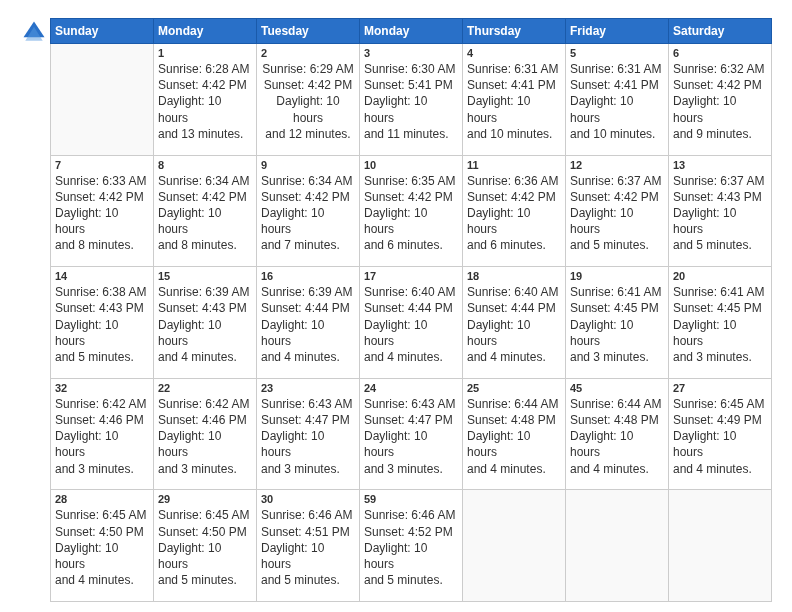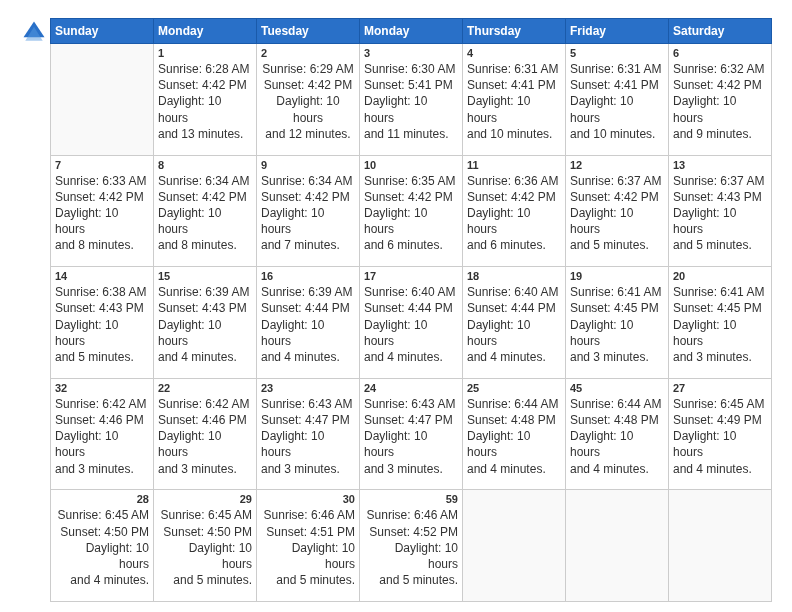--- a/index.html
+++ b/index.html
@@ -94,21 +94,20 @@
     .day-info {
       font-size: 12px;
       color: #333;
       line-height: 1.35;
     }
     .empty-cell {
       background: #f9f9f9;
     }
     .last-row td {
       height: 72px;
-      text-align: right;
     }
   </style>
 </head>
 <body>
 
 <div class="page">
   <div class="header">
     <div class="logo">
       <svg class="logo-icon" viewBox="0 0 32 32" xmlns="http://www.w3.org/2000/svg">
         <polygon points="16,4 28,22 4,22" fill="#2970c8"></polygon>

